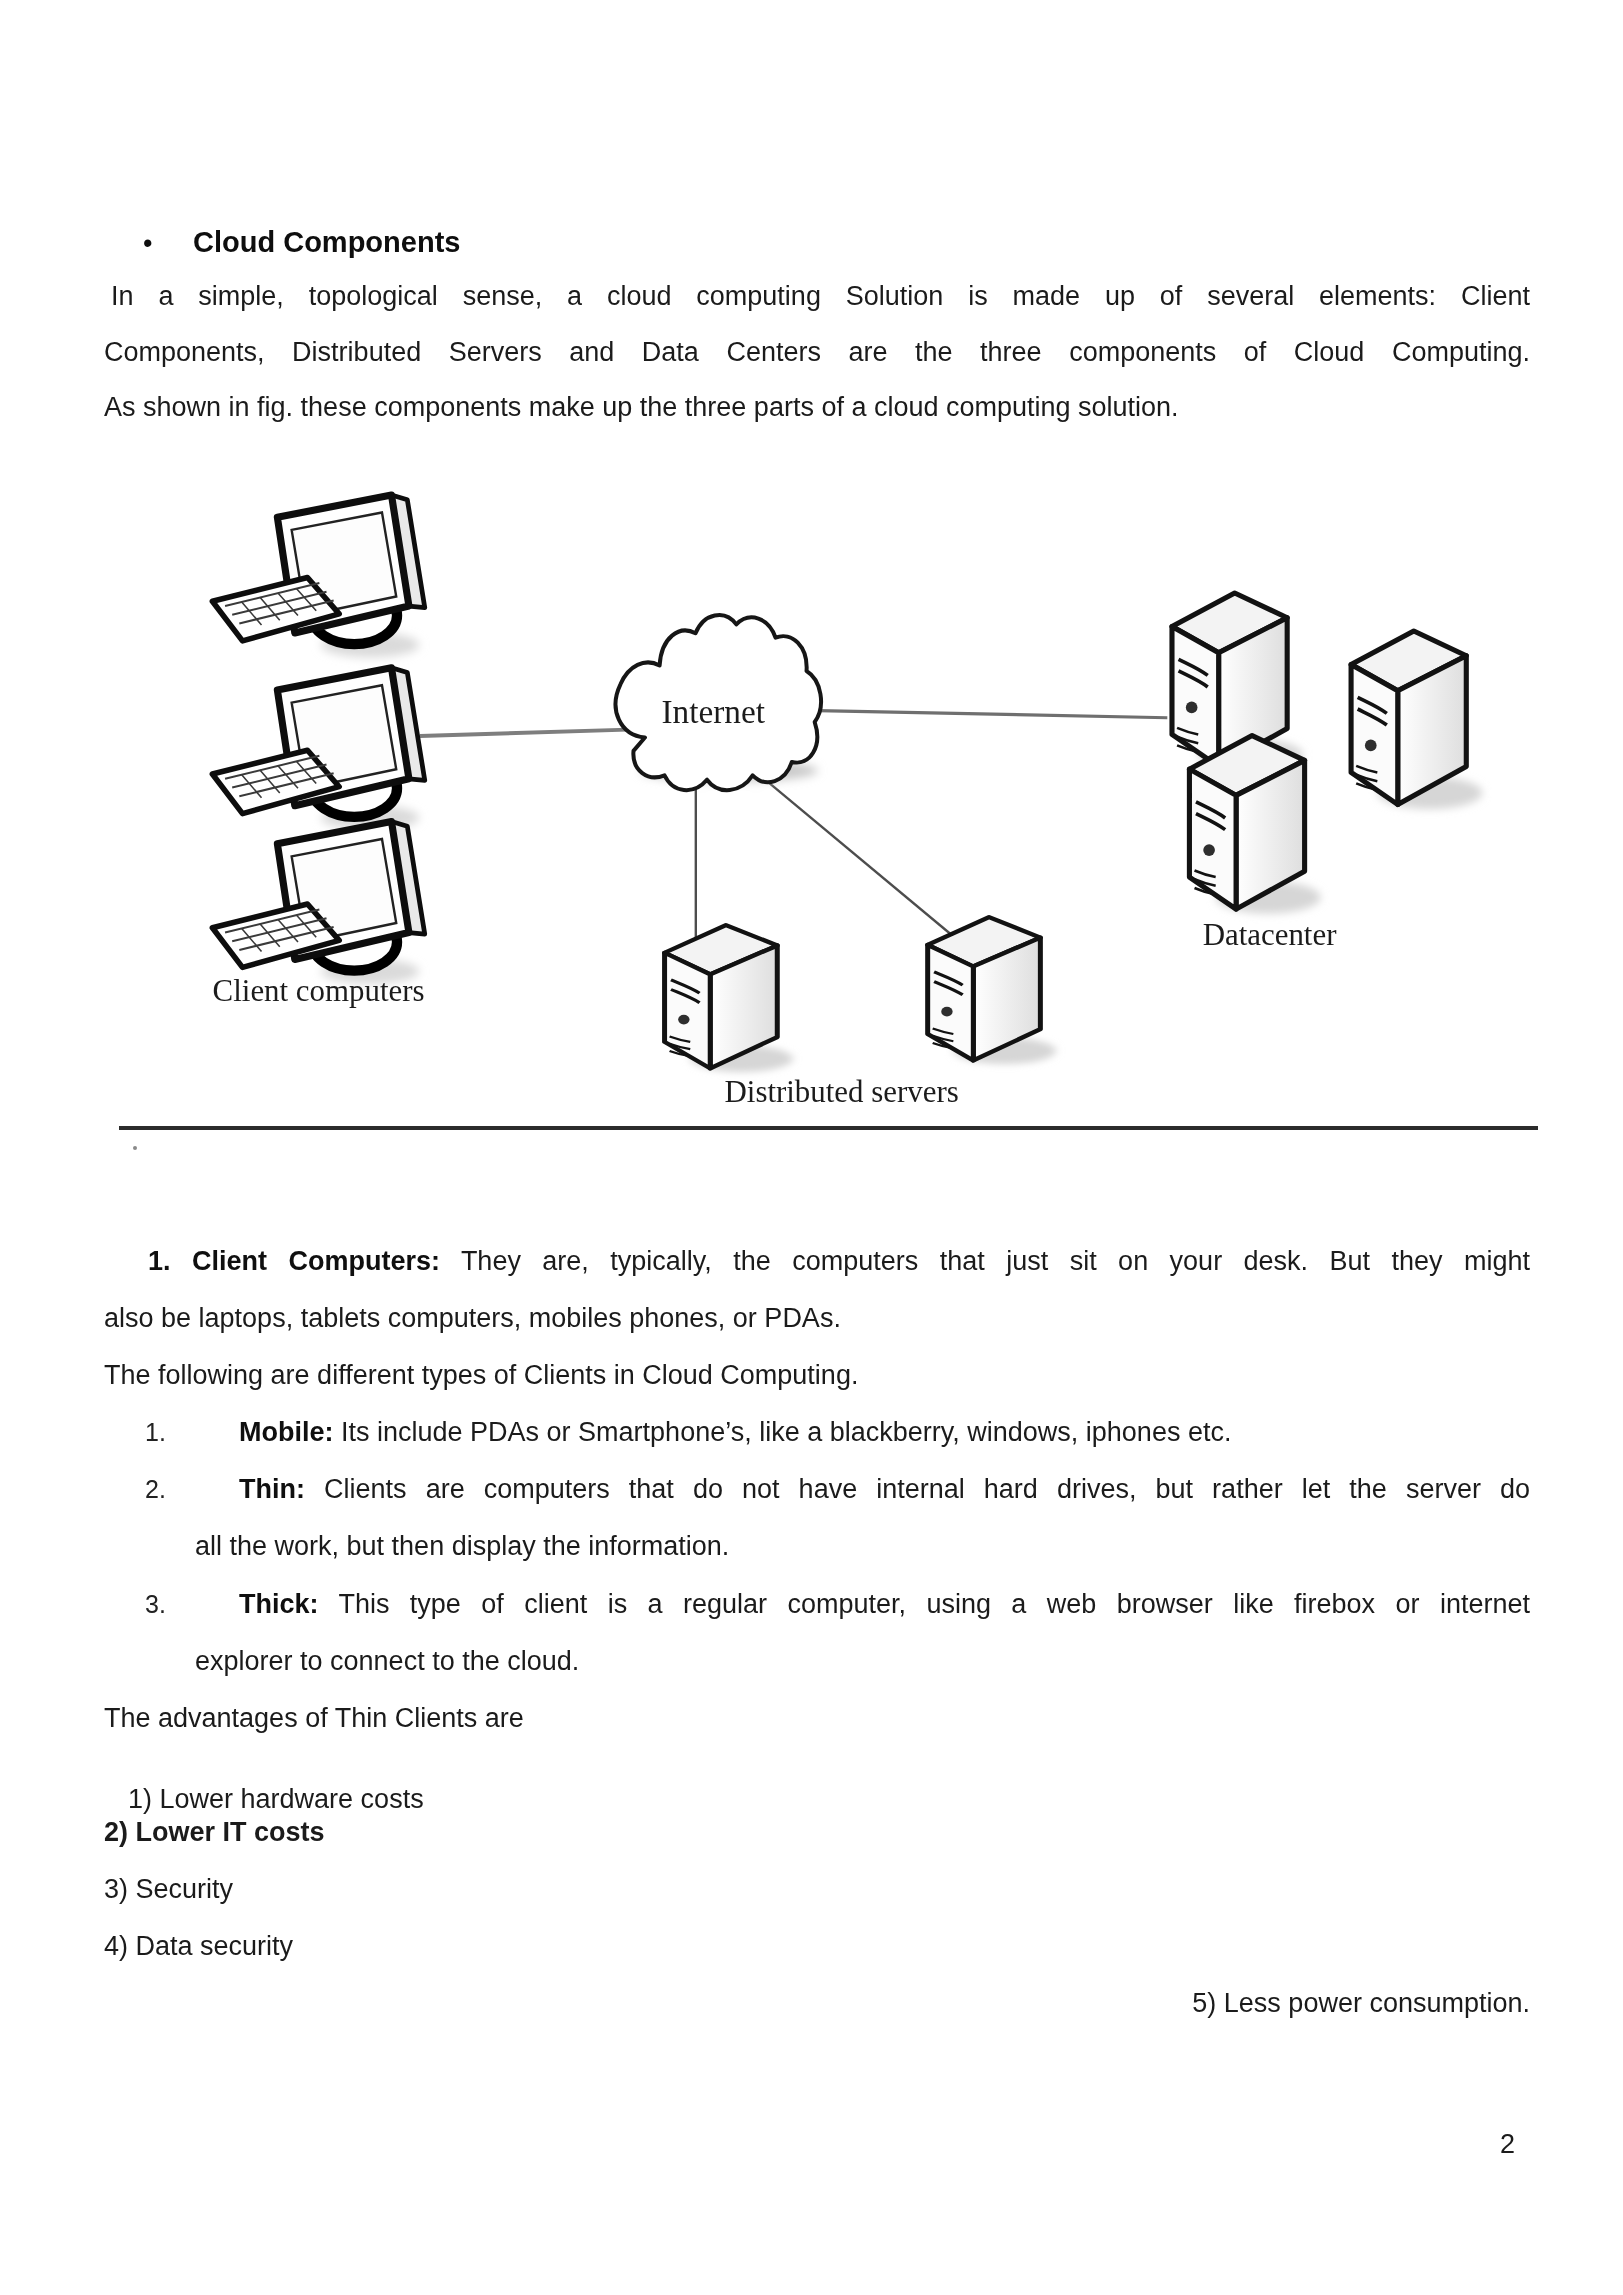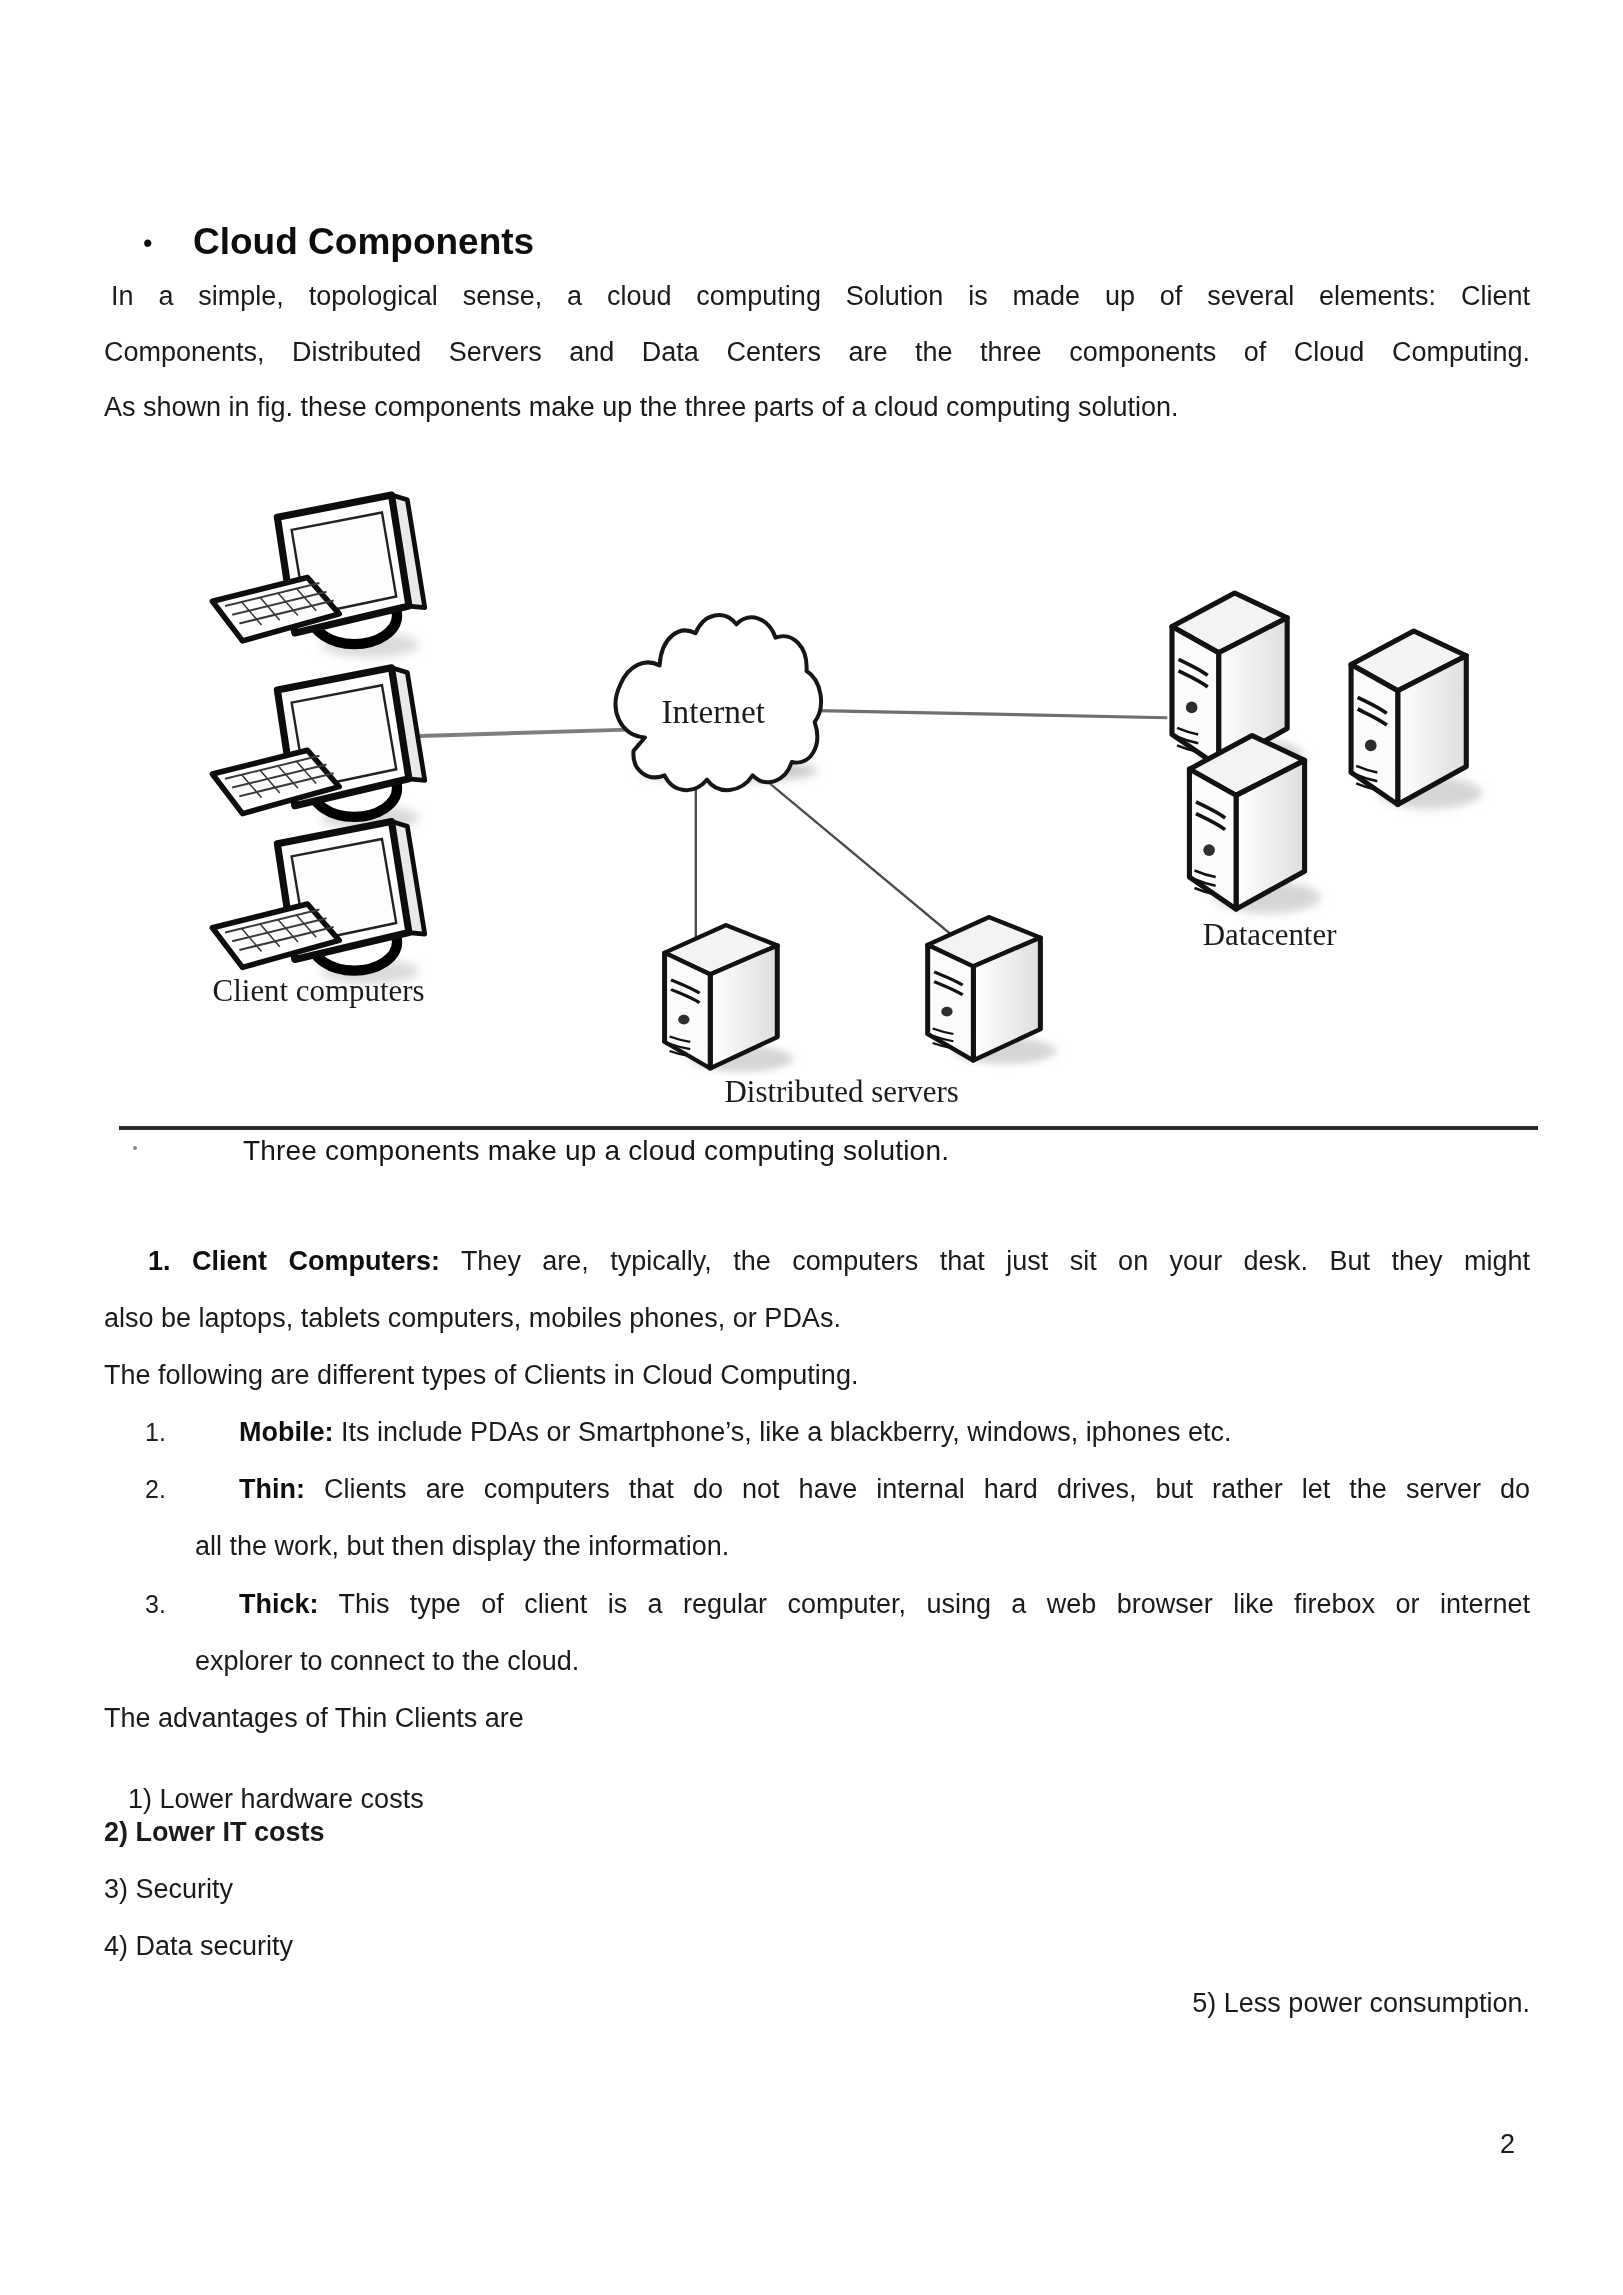--- a/index.html
+++ b/index.html
@@ -5,21 +5,21 @@
   html,body{margin:0;padding:0;background:#9a9a9a;}
   .page{
     position:relative;
     width:1623px;height:2295px;
     background:#ffffff;
     font-family:"Liberation Sans",sans-serif;
     color:#1b1b1b;
     overflow:hidden;
   }
   .abs{position:absolute;}
-  .heading-line{top:224px;left:193px;font-size:37px;font-weight:bold;line-height:36px;color:#0e0e0e;}
+  .heading-line{top:224px;left:193px;font-size:29px;font-weight:bold;line-height:36px;color:#0e0e0e;}
   .heading-bullet{top:225px;left:143px;font-size:27px;line-height:36px;color:#0e0e0e;}
   .bodytxt{font-size:27px;line-height:55px;color:#1b1b1b;}
   .line{position:absolute;left:104px;width:1426px;white-space:normal;}
   .jl{text-align:justify;text-align-last:justify;}
   .indent{text-indent:7.1px;}
   b,.b{font-weight:bold;color:#0f0f0f;margin-left:44px;}
   .intro-l1{top:269px;}
   .intro-l2{top:325px;}
   .intro-l3{top:380px;}
   .s1-l1{top:1234px;}
@@ -112,21 +112,20 @@
     <use href="#server" transform="translate(826,1162) scale(0.90,0.76)"></use>
     <use href="#server" transform="translate(1158,1152) scale(0.90,0.76)"></use>
 
     <text x="402" y="1262" class="srf" font-size="39" text-anchor="middle">Client computers</text>
     <text x="1602" y="1192" class="srf" font-size="39" text-anchor="middle">Datacenter</text>
     <text x="1062" y="1390" class="srf" font-size="39" text-anchor="middle">Distributed servers</text>
   </svg>
 
   <div class="abs fig-rule"></div>
   <div class="abs stray-dot"></div>
-  <div class="abs fig-caption">Three components make up a cloud computing solution.</div>
 
   <div class="line bodytxt jl s1-l1"><b>1. Client Computers:</b><span> They are, typically, the computers that just sit on your desk. But they might</span></div>
   <div class="line bodytxt s1-l2">also be laptops, tablets computers, mobiles phones, or PDAs.</div>
   <div class="line bodytxt following">The following are different types of Clients in Cloud Computing.</div>
 
   <div class="abs bodytxt titem t1">
     <span class="tmark">1.</span><b>Mobile:</b><span>  Its include PDAs or Smartphone’s, like a blackberry, windows, iphones etc.</span>
   </div>
   <div class="abs bodytxt titem jl t2a">
     <span class="tmark">2.</span><b>Thin:</b><span> Clients are computers that do not have internal hard drives, but rather let the server do</span>

